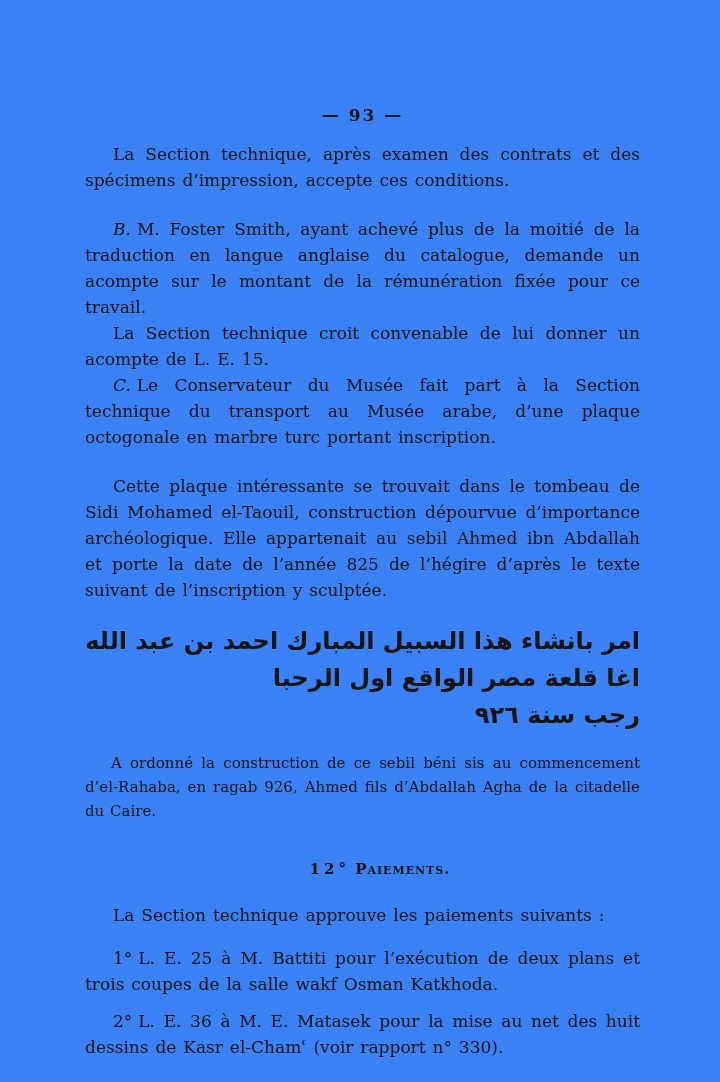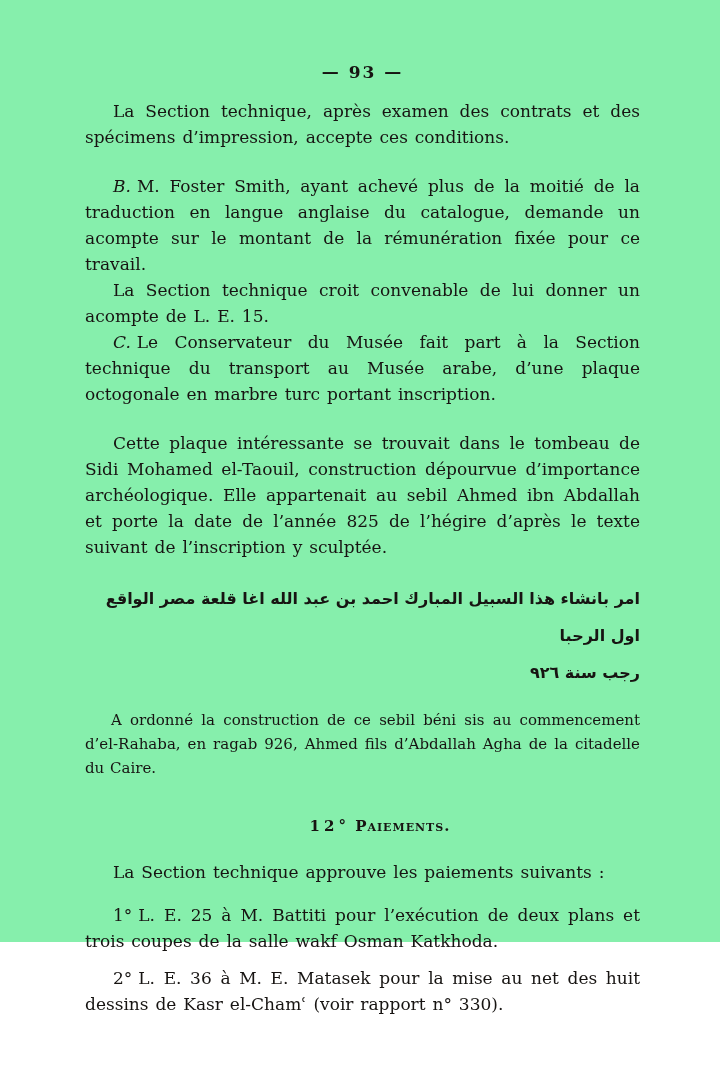--- a/index.html
+++ b/index.html
@@ -11,23 +11,23 @@
     width: 720px;
     height: 1082px;
     position: relative;
     overflow: hidden;
     font-family: "DejaVu Serif", "Liberation Serif", serif;
     color: #171412;
   }
   .page {
     box-sizing: border-box;
     width: 720px;
-    height: 942px;
-    padding: 62px 80px 40px 85px;
-    background: #86efac;
+    height: 1082px;
+    padding: 105px 80px 40px 85px;
+    background: #3b82f6;
   }
   .page-number {
     text-align: center;
     font-size: 17px;
     font-weight: bold;
     letter-spacing: 2px;
     margin: 0 0 16px 0;
   }
   .para {
     margin: 0;
@@ -43,21 +43,21 @@
     font-style: italic;
     margin-right: 6px;
   }
   .lead-num {
     margin-right: 6px;
   }
   .arabic-block {
     direction: rtl;
     text-align: right;
     font-family: "DejaVu Sans", sans-serif;
-    font-size: 16px;
+    font-size: 24px;
     font-weight: 700;
     line-height: 37px;
     margin-top: 20px;
   }
   .translation {
     margin-top: 17px;
     font-size: 15px;
     line-height: 24px;
     text-align: justify;
     text-indent: 26px;

